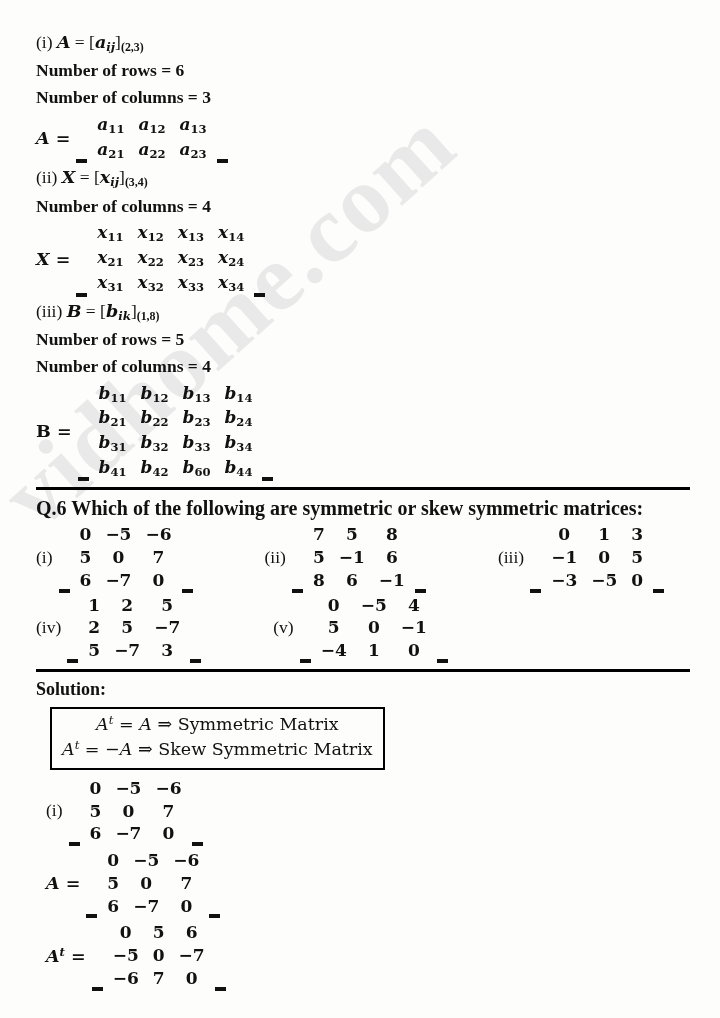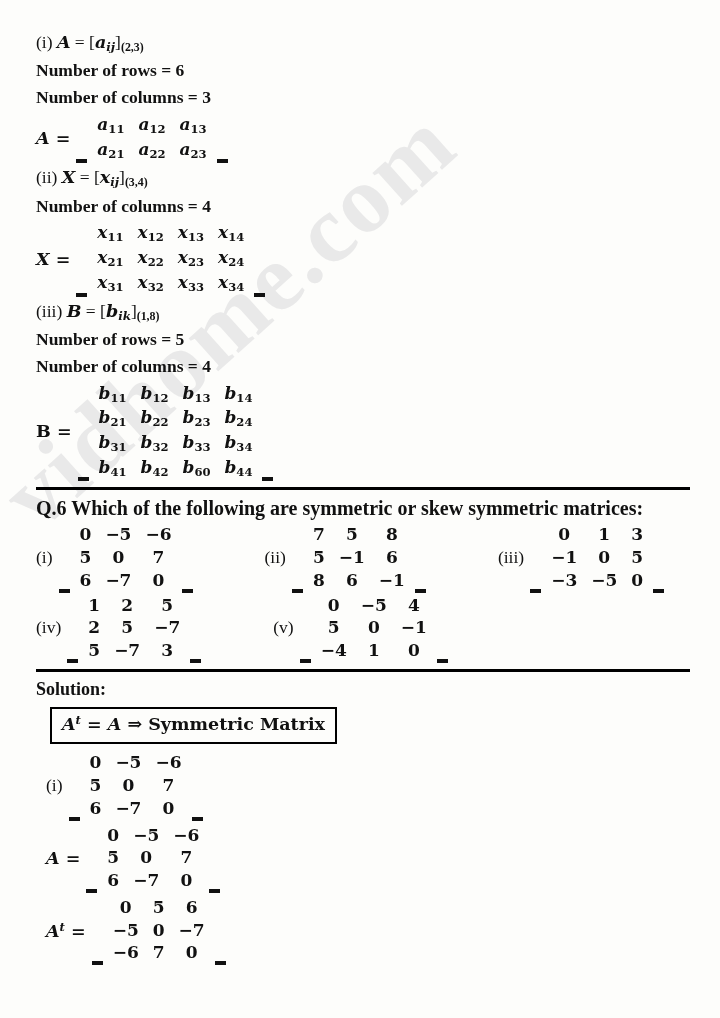--- a/index.html
+++ b/index.html
@@ -138,21 +138,21 @@
 
   
   .defbox {
     display: inline-block;
     border: 2.2px solid #000;
     padding: 3px 10px 5px 10px;
     margin: 5px 0 4px 14px;
   }
   .defline {
     font-family: "DejaVu Serif", serif;
-    font-weight: bold;
+    font-weight: normal;
     font-size: 17.5px;
     line-height: 1.45;
     white-space: nowrap;
   }
   .defline.center {
     text-align: center;
   }
   .ital {
     font-style: italic;
   }
@@ -393,20 +393,26 @@
     
     <div class="solution-head">Solution:</div>
 
     <div class="defbox">
       <div class="defline center">
         <span class="ital">A</span><sup>t</sup>
         <span class="ital">= A</span>
         <span>⇒</span>
         <span>Symmetric Matrix</span>
       </div>
+      <div class="defline">
+        <span class="ital">A</span><sup>t</sup>
+        <span class="ital">= −A</span>
+        <span>⇒</span>
+        <span>Skew Symmetric Matrix</span>
+      </div>
     </div>
 
     <div class="eqrow indent-sol">
       <span class="eqlabel">(i)</span>
       <span class="matrix">
         <span class="brk l"></span>
         <span class="mgrid" id="grid-sol-given" style="grid-template-columns: repeat(3, auto);">
             <span class="mcell num">0</span>
             <span class="mcell num">−5</span>
             <span class="mcell num">−6</span>

